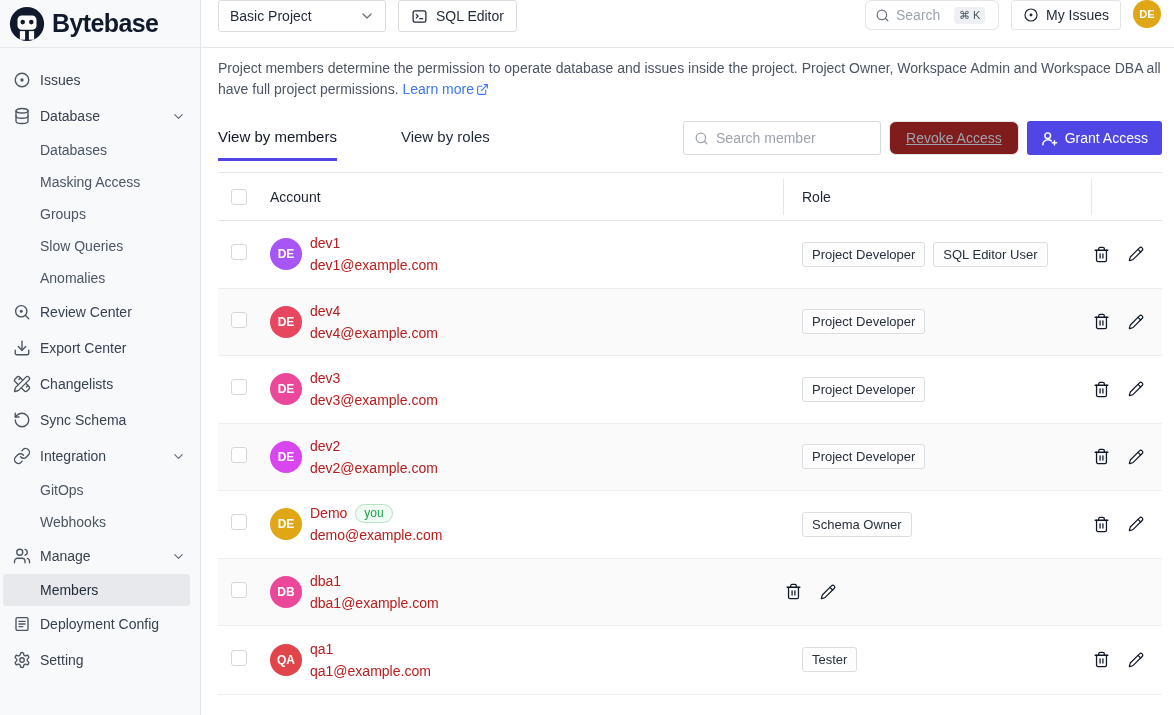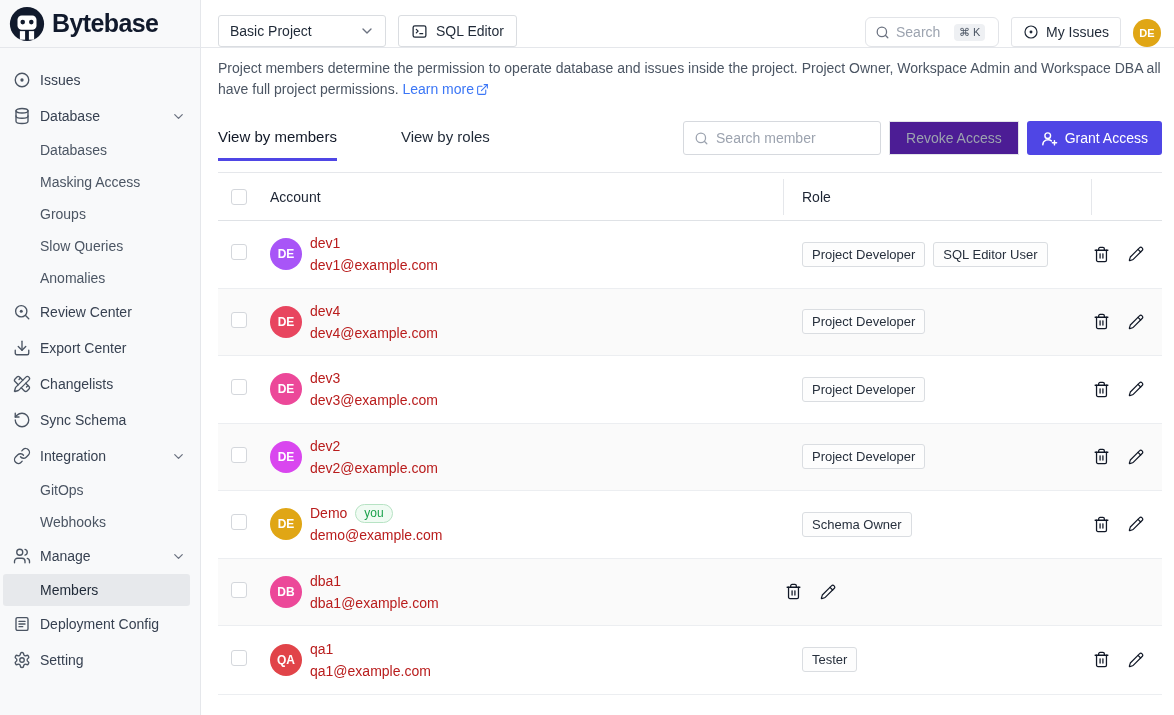--- a/index.html
+++ b/index.html
@@ -6,21 +6,21 @@
   html,body { width:1174px; height:715px; }
   body { font-family:"Liberation Sans", sans-serif; background:#fff; color:#1f2937; overflow:hidden; }
   svg { display:block; }
 
   .app { width:1174px; height:715px; display:flex; flex-direction:column; }
 
   
   .topbar { height:48px; display:flex; flex:none; border-bottom:1px solid #e5e7eb; background:#fff; }
   .brand-area { width:201px; flex:none; background:#f8f9fa; border-right:1px solid #e5e7eb; display:flex; align-items:center; padding-left:8px; gap:6px; }
   .brand-word { font-size:25px; font-weight:800; color:#111a2c; letter-spacing:-0.6px; }
-  .topbar-main { flex:1; display:flex; align-items:flex-end; padding:0 13px 0 17px; gap:12px; }
+  .topbar-main { flex:1; display:flex; align-items:flex-start; padding:0 13px 0 17px; gap:12px; }
   .select-box { width:168px; height:32px; border:1px solid #dadde1; border-radius:3px; background:#fff; display:flex; align-items:center; justify-content:space-between; padding:0 10px 0 11px; font-size:14px; color:#1f2937; cursor:pointer; }
   .btn-outline { height:32px; border:1px solid #dadde1; border-radius:3px; background:#fff; display:flex; align-items:center; gap:8px; padding:0 12px; font-size:14px; color:#1f2937; cursor:pointer; }
   .topbar-spacer { flex:1; }
   .search-box { width:134px; height:30px; border:1px solid #e2e4e8; border-radius:6px; background:#fff; display:flex; align-items:center; gap:6px; padding:0 5px 0 9px; color:#9ca3af; }
   .search-box input { border:none; outline:none; width:52px; font-size:14px; color:#374151; background:transparent; font-family:inherit; }
   .search-box input::placeholder { color:#9ca3af; }
   .kbd { background:#eef0f3; border-radius:4px; font-size:11px; color:#4b5563; padding:2px 5px; white-space:nowrap; }
   .my-issues { height:30px; border:1px solid #e2e4e8; border-radius:3px; background:#fff; display:flex; align-items:center; gap:7px; padding:0 11px; font-size:14px; color:#1f2937; cursor:pointer; }
   .avatar-top { width:28px; height:28px; border-radius:50%; color:#fff; font-size:11px; font-weight:700; display:flex; align-items:center; justify-content:center; cursor:pointer; flex:none; }
 
@@ -41,21 +41,21 @@
   .link { color:#3b76f6; text-decoration:none; cursor:pointer; }
   .ext-ic { display:inline-block; vertical-align:-2px; margin-left:2px; color:#3b76f6; }
 
   .tabs-row { margin-top:15px; height:46px; display:flex; align-items:center; width:944px;gap:28px; }
   .tab { height:46px; display:flex; align-items:center; font-size:15px; font-weight:500; color:#1f2937; border-bottom:3px solid transparent; padding-bottom:0; cursor:pointer; margin-right:36px; }
   .tab.active { border-bottom-color:#4f46e5; color:#111827; }
   .controls { margin-left:auto; display:flex; align-items:center; gap:8px; }
   .member-search { width:198px; height:34px; border:1px solid #d6d9de; border-radius:3px; background:#fff; display:flex; align-items:center; gap:7px; padding:0 10px; color:#9ca3af; }
   .member-search input { border:none; outline:none; flex:1; font-size:14px; color:#374151; background:transparent; font-family:inherit; min-width:0; }
   .member-search input::placeholder { color:#9ca3af; }
-  .btn-revoke { height:34px; border:1px solid #e2e4e8; border-radius:1px; background:#4c1d95; padding:0 16px; font-size:14px; color:#9ca3af; cursor:default; }
+  .btn-revoke { height:34px; border:1px solid #e2e4e8; border-radius:7px; background:#7f1d1d; padding:0 16px; font-size:14px; color:#9ca3af; cursor:default;text-decoration:underline; }
   .btn-grant { height:34px; border:none; border-radius:3px; background:#4f46e5; color:#fff; display:flex; align-items:center; gap:7px; padding:0 14px; font-size:14px; cursor:pointer; }
 
   
   .table { margin-top:11px; width:944px; border-top:1px solid #e5e7eb; border-bottom:1px solid #eceef1; }
   .thead, .trow { display:grid; grid-template-columns:52px 513px 308px 1fr; align-items:center; }
   .thead { height:48px; border-bottom:1px solid #dfe2e6; font-size:14px; font-weight:500; color:#1c2433; }
   .th { position:relative; height:100%; display:flex; align-items:center; }
   .th.role-h { padding-left:19px; }
   .th.role-h::before, .th.actions-h::before { content:""; position:absolute; left:0; top:6px; height:36px; width:1px; background:#e5e7eb; }
   .checkbox { width:16px; height:16px; border:1.5px solid #d4d7dc; border-radius:3px; background:#fff; display:inline-block; cursor:pointer; flex:none; }

